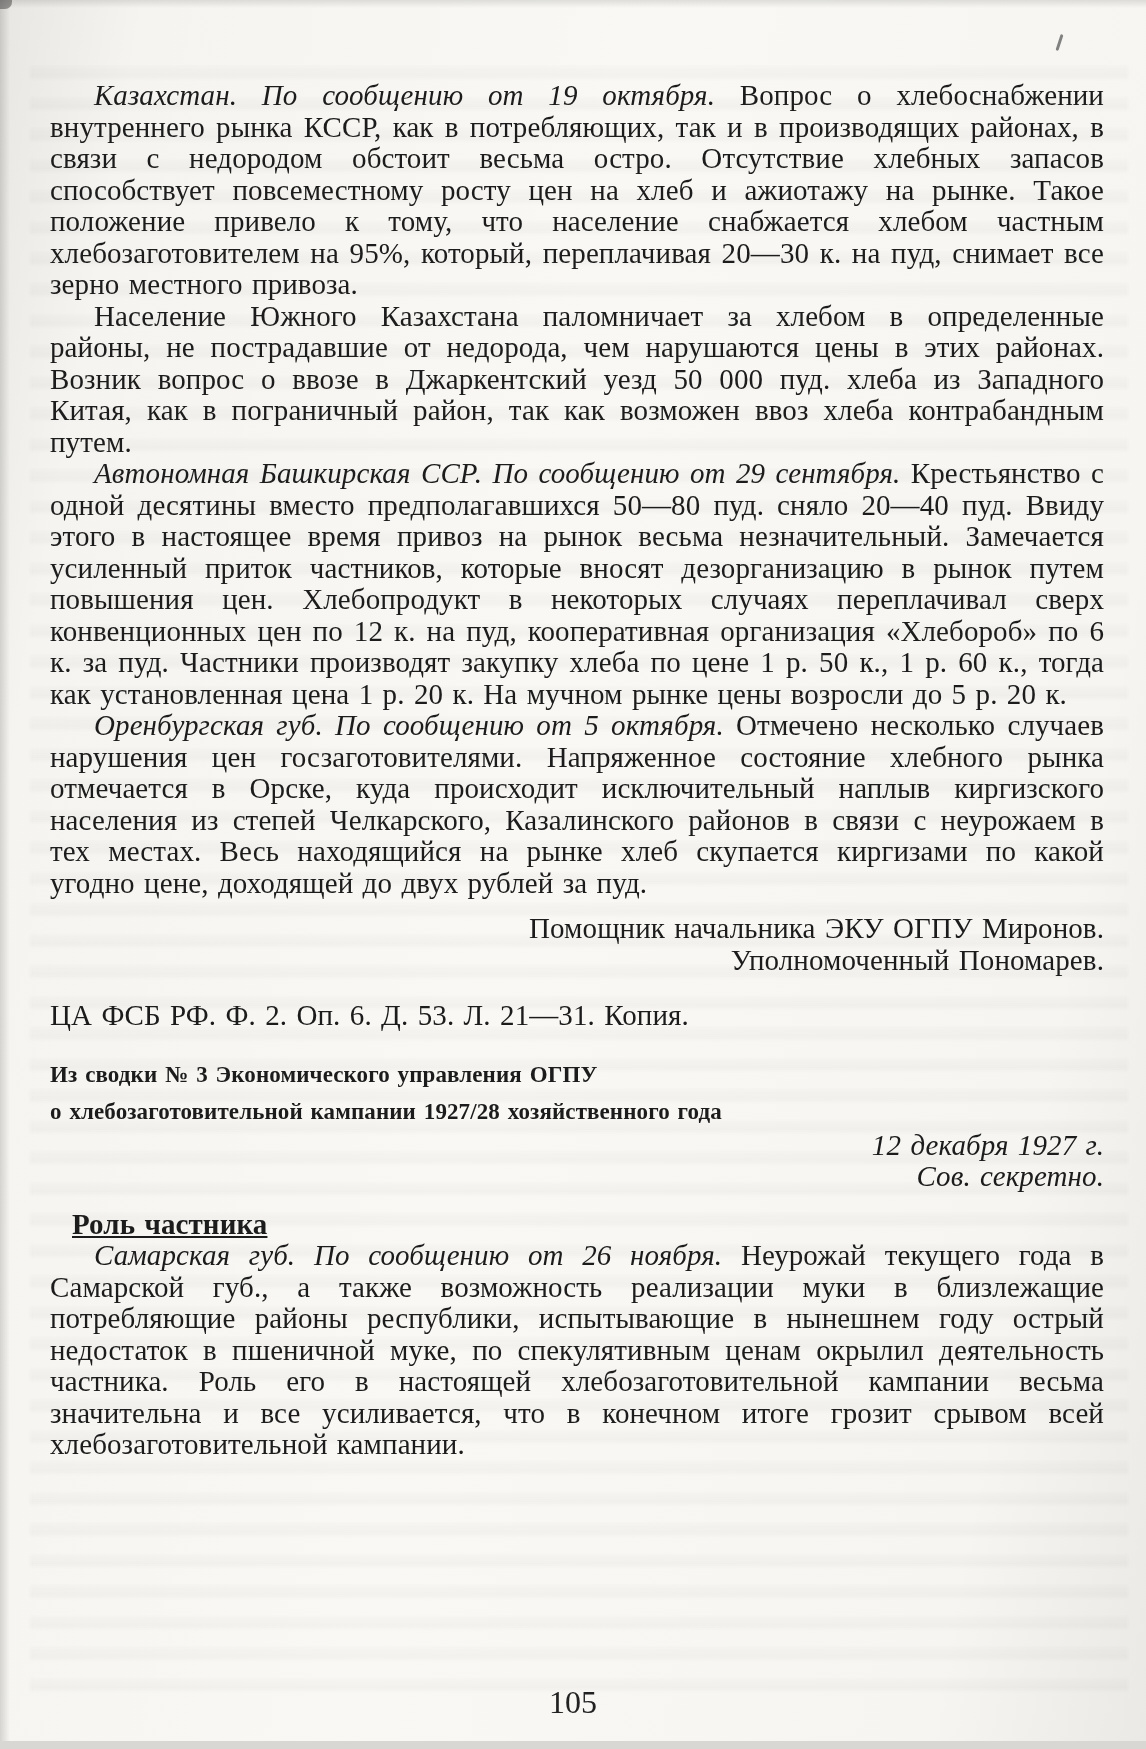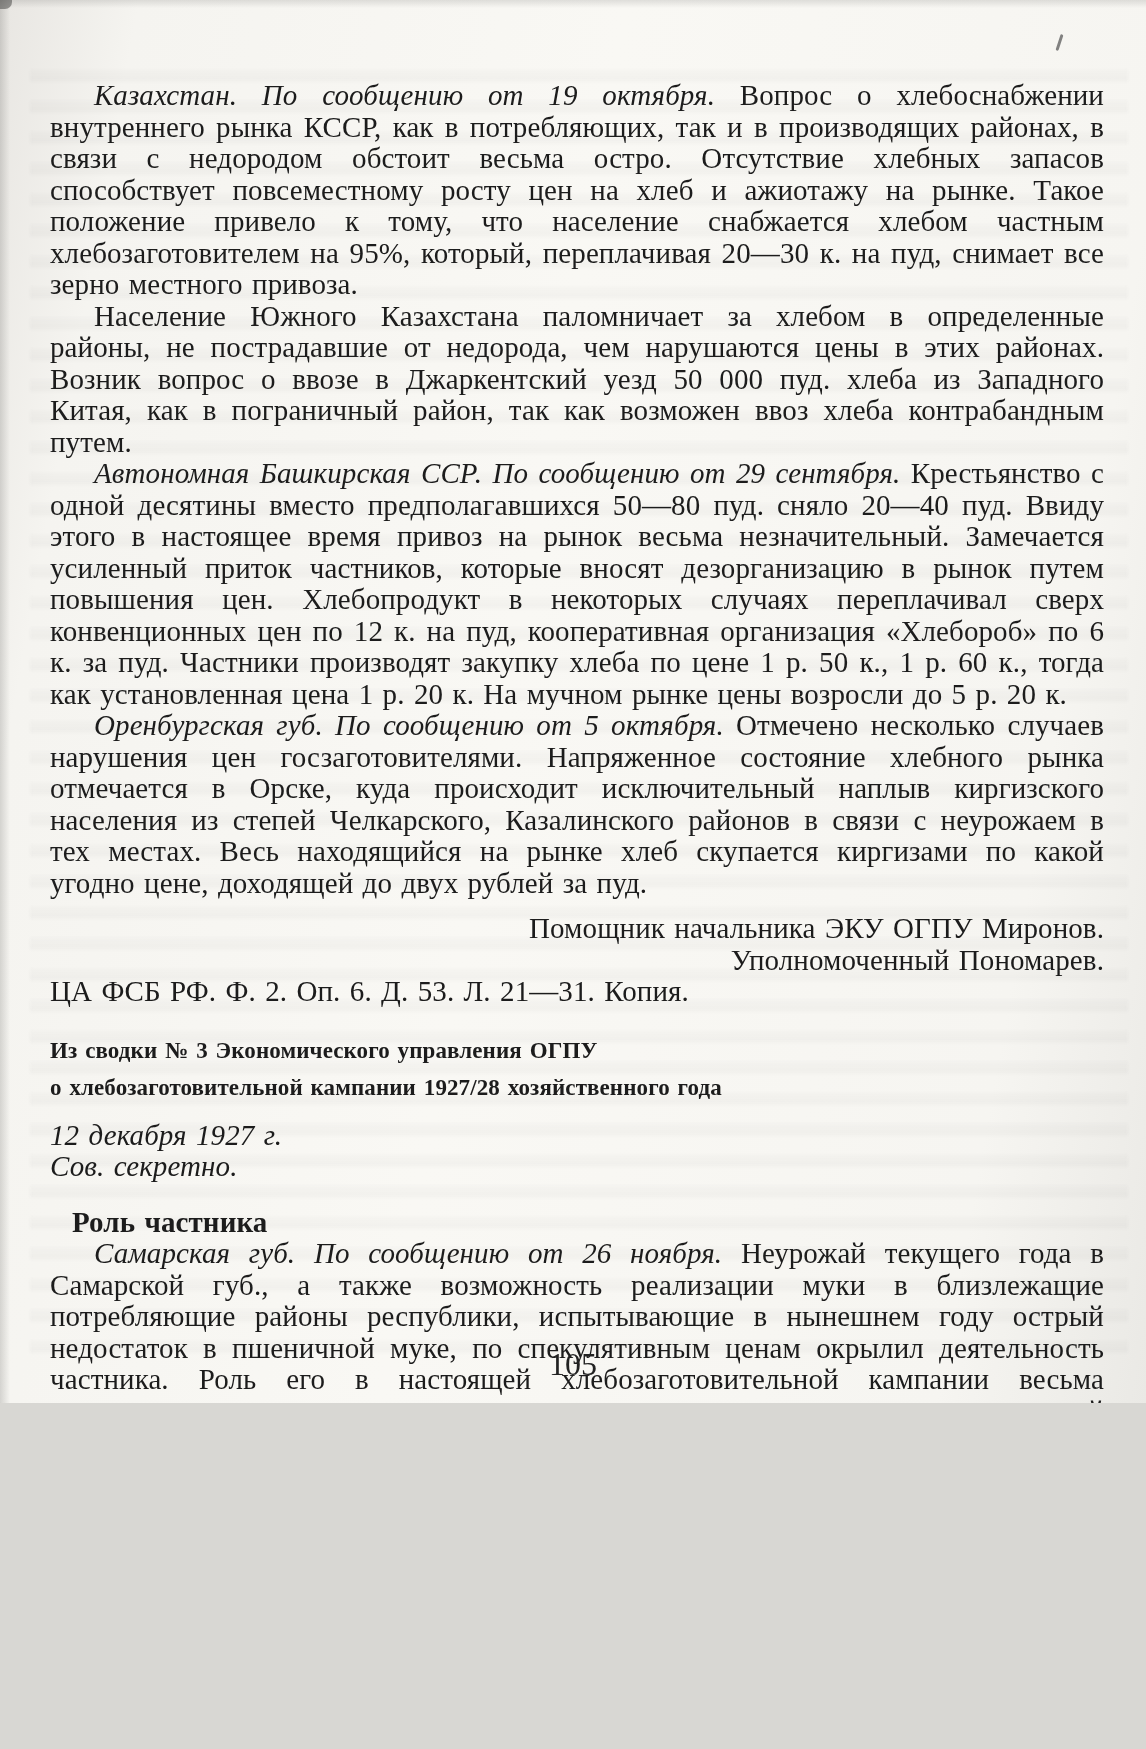--- a/index.html
+++ b/index.html
@@ -2,21 +2,21 @@
 <html lang="ru"><head>
 <meta charset="utf-8">
 <style>
   html, body { margin: 0; padding: 0; }
   body {
     width: 1146px; height: 1749px; overflow: hidden;
     background: #d8d7d3;
     font-family: "Liberation Serif", "DejaVu Serif", serif;
   }
   .page {
-    position: relative; width: 1146px; height: 1403px; overflow: hidden;
+    position: relative; width: 1146px; height: 1741px; overflow: hidden;
     background: linear-gradient(100deg, #e8e6e2 0%, #f5f4f0 10%, #f9f8f4 45%, #f6f5f1 85%, #eae9e5 100%);
     color: #1c1c1c;
   }
   
   .bleed {
     position: absolute; left: 30px; right: 18px; top: 60px; bottom: 40px;
     pointer-events: none;
     background: repeating-linear-gradient(
       0deg,
       rgba(0,0,0,0) 0px, rgba(0,0,0,0) 9px,
@@ -26,25 +26,25 @@
     opacity: .8;
   }
   .content {
     position: absolute; left: 50px; top: 80px; width: 1054px;
     font-size: 29px; line-height: 31.5px;
     text-align: justify; word-spacing: 2px; letter-spacing: 0.1px;
   }
   .content p { margin: 0; text-indent: 44px; }
   .lead { font-style: italic; }
   .sig-block { margin-top: 14px; text-align: right; }
-  .archive { margin-top: 0; }
+  .archive { margin-top: 24px; }
   .doc-number { margin-top: 26px; font-weight: bold; }
   .doc-title { margin-top: 24px; font-weight: bold; font-size: 23px; line-height: 37px; text-align: left; }
-  .date-block { margin-top: 14px; text-align: left; font-style: italic; }
-  .section-heading { margin-top: 24px; font-weight: bold; text-align: left; padding-left: 22px; }
+  .date-block { margin-top: 0; text-align: right; font-style: italic; }
+  .section-heading { margin-top: 16px; font-weight: bold; text-align: left; padding-left: 22px; text-decoration: underline; }
   .para-gap { margin-top: 2px; }
   .page-number {
     position: absolute; left: 0; right: 0; bottom: 20px;
     text-align: center; font-size: 32px; color: #222;
   }
   
   .mark-top-right {
     position: absolute; top: 34px; left: 1058px; width: 3px; height: 17px;
     background: #5a5a5a; transform: rotate(18deg); border-radius: 2px; opacity: .75;
   }

